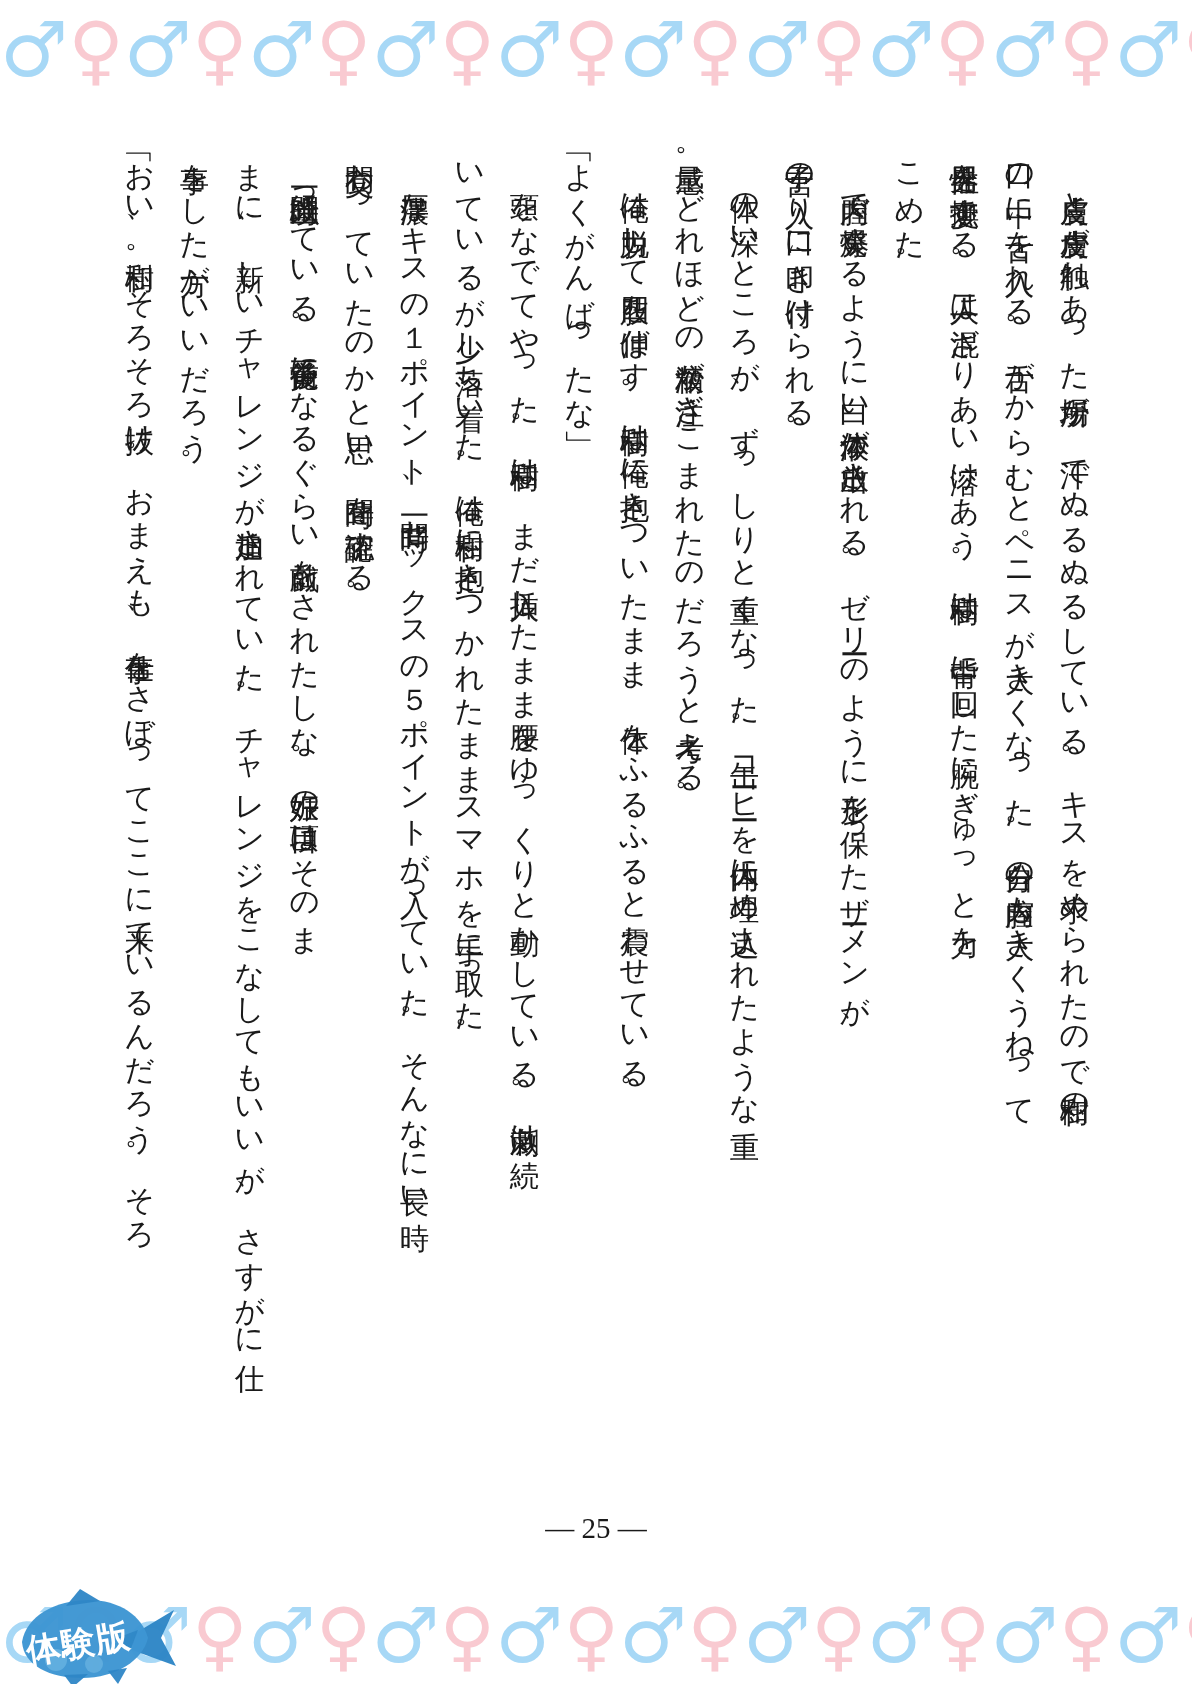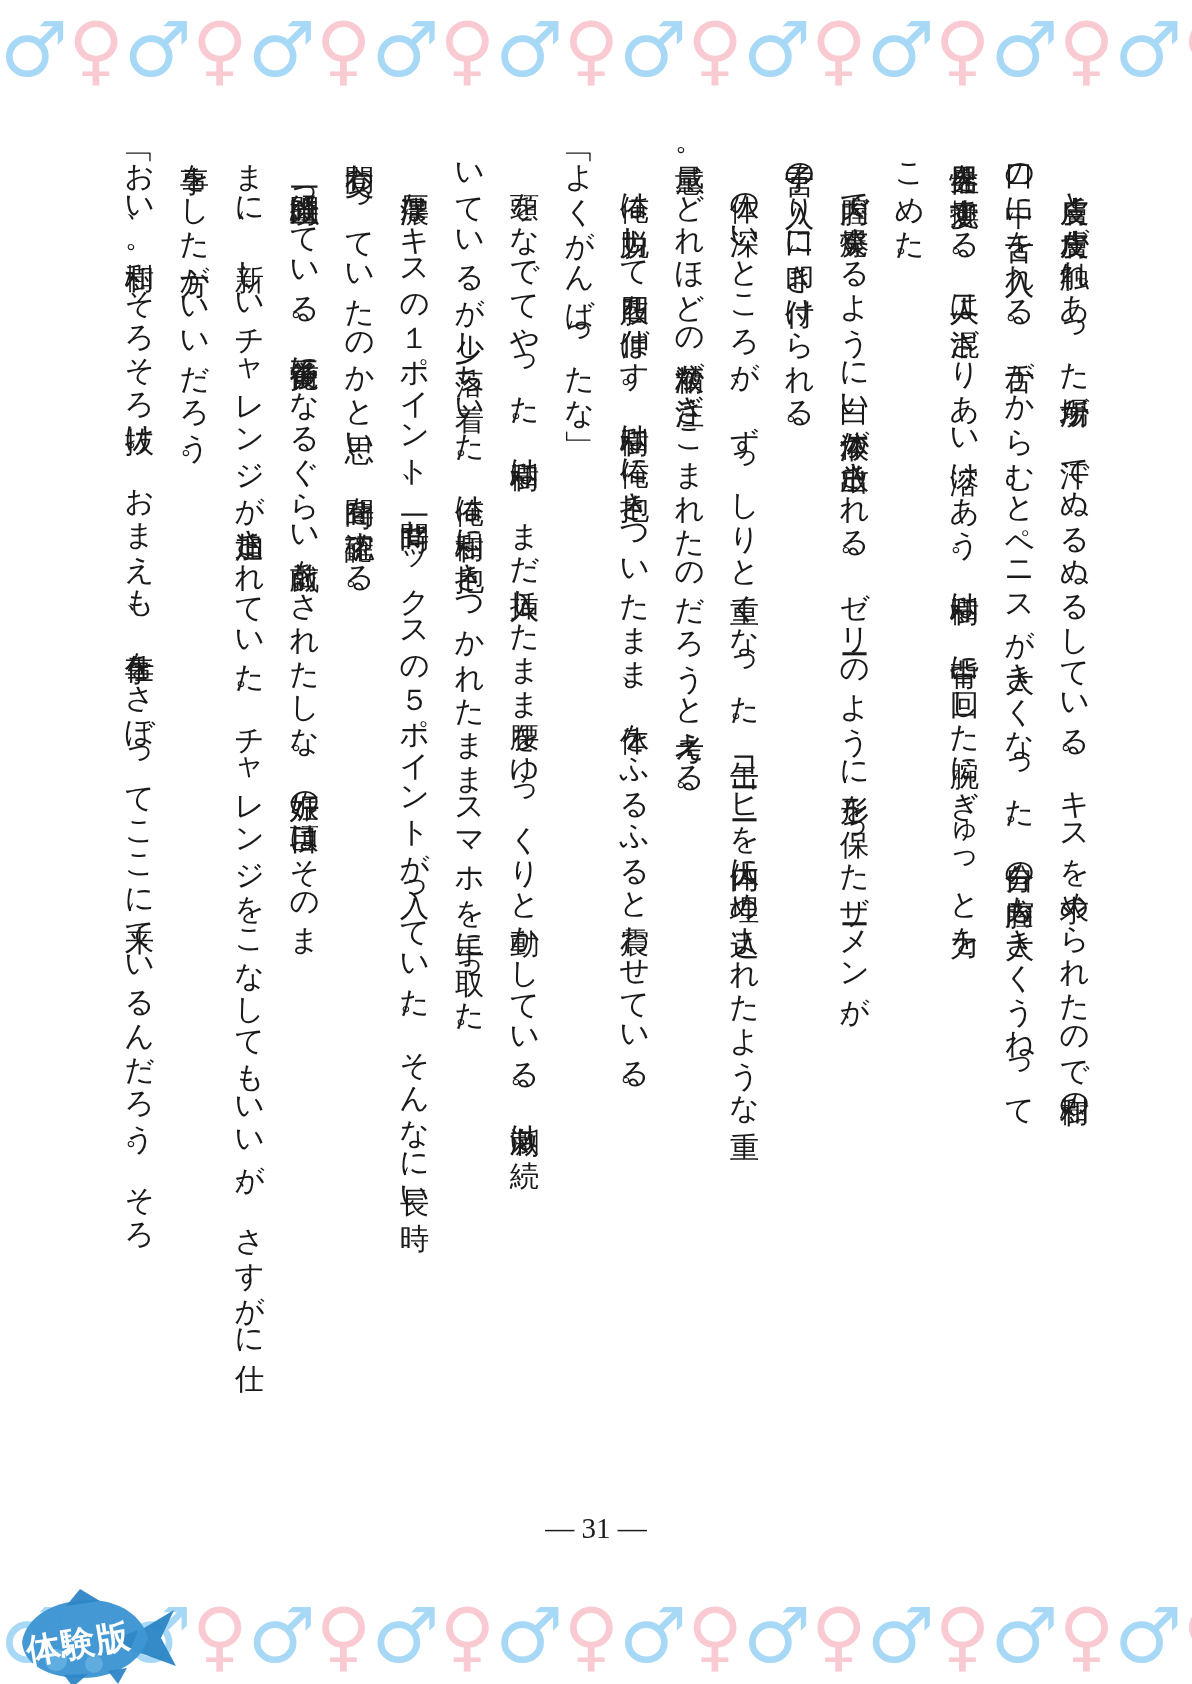--- a/index.html
+++ b/index.html
@@ -124,21 +124,21 @@
     <div class="text-line">　頭をなでてやった。和樹は、まだ挿入したまま腰をゆっくりと動かしている。刺激は続</div>
     <div class="text-line">いているが少し落ち着いた。俺は和樹に抱きつかれたままスマホを手に取った。</div>
     <div class="text-line">　濃厚なキスの１ポイント、一時間セックスの５ポイントが入っていた。そんなに長い時</div>
     <div class="text-line">間交わっていたのかと思い、時間を確認する。</div>
     <div class="text-line">　一時間以上経っている。前後不覚になるぐらい前戯をされたしな。妊娠の項目はそのま</div>
     <div class="text-line">まに、新しいチャレンジが追加されていた。チャレンジをこなしてもいいが、さすがに仕</div>
     <div class="text-line">事をした方がいいだろう。</div>
     <div class="text-line">「おい、和樹。そろそろ抜け。おまえも、仕事をさぼってここに来ているんだろう。そろ</div>
   </main>
 
-  <div class="page-number">― 31 ―</div>
+  <div class="page-number">― 25 ―</div>
 
   <div class="gender-border bottom" id="border-bottom">
       <span class="gsym" style="color: rgb(167, 216, 246);">♂</span>
       <span class="gsym" style="color: rgb(249, 202, 209);">♀</span>
       <span class="gsym" style="color: rgb(167, 216, 246);">♂</span>
       <span class="gsym" style="color: rgb(249, 202, 209);">♀</span>
       <span class="gsym" style="color: rgb(167, 216, 246);">♂</span>
       <span class="gsym" style="color: rgb(249, 202, 209);">♀</span>
       <span class="gsym" style="color: rgb(167, 216, 246);">♂</span>
       <span class="gsym" style="color: rgb(249, 202, 209);">♀</span>

